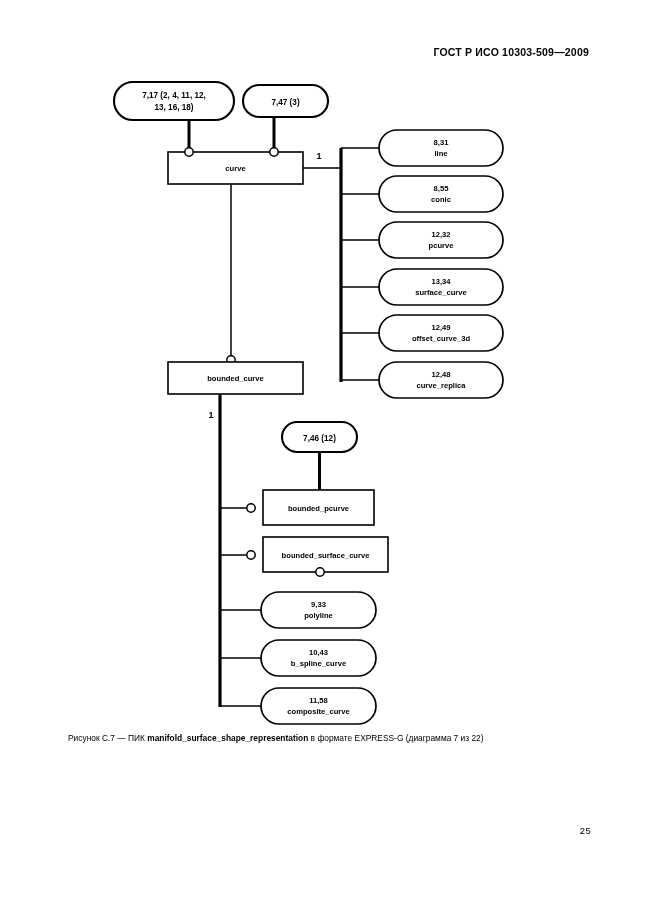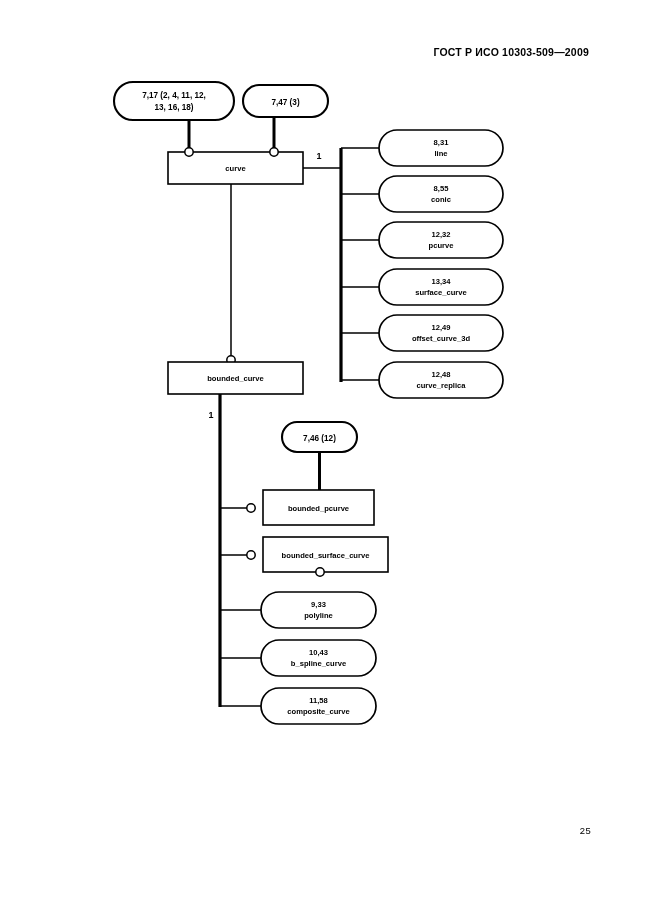--- a/index.html
+++ b/index.html
@@ -244,16 +244,19 @@
       <path class="line-thin" d="M 220 636 L 261 636"></path>
       <g>
         <rect class="oval-shape" x="261" y="618" width="115" height="36" rx="18" ry="18"></rect>
         <text class="t-node" x="318.5" y="633">11,58</text>
         <text class="t-node" x="318.5" y="644">composite_curve</text>
       </g>
 
     </svg>
   </div>
 
+  <div class="caption">
+    <span>Рисунок С.7 — ПИК </span><b>manifold_surface_shape_representation</b><span> в формате EXPRESS-G (диаграмма 7 из 22)</span>
+  </div>
 
   <div class="page-number">25</div>
 
 </div>
 
 </body></html>

